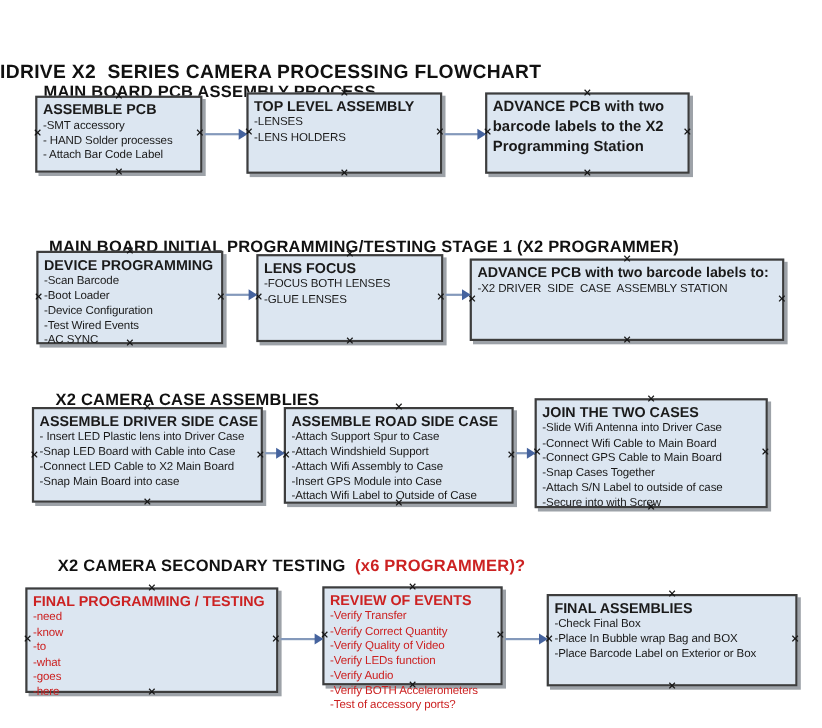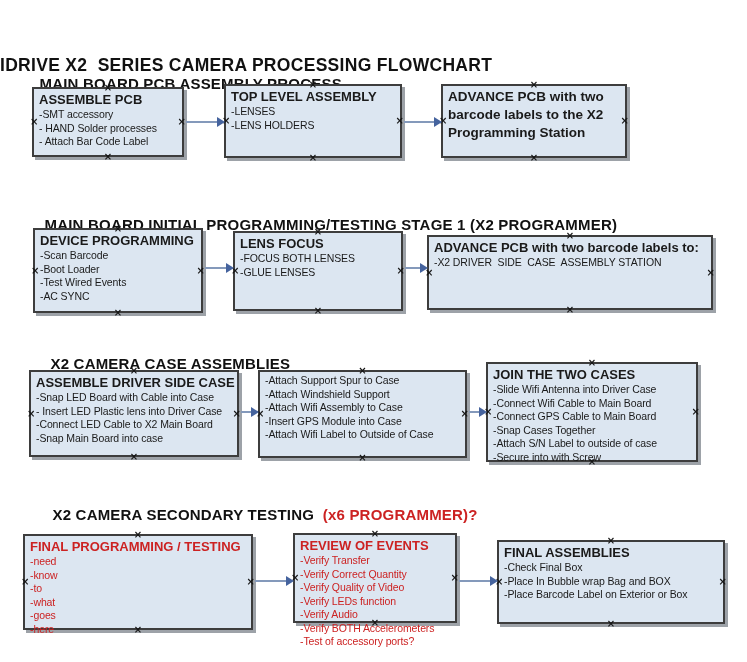--- a/index.html
+++ b/index.html
@@ -87,20 +87,21 @@
       <span class="handle hb" style="color: rgb(21, 21, 21);">×</span>
       <span class="handle hl" style="color: rgb(21, 21, 21);">×</span>
       <span class="handle hr" style="color: rgb(21, 21, 21);">×</span>
     </div>
 
   <div class="box" style="left:33px;top:228px;width:170px;height:85px;">
     <div class="header">DEVICE PROGRAMMING</div>
     <div class="items">
         <div class="item">-Scan Barcode</div>
         <div class="item">-Boot Loader</div>
+        <div class="item">-Device Configuration</div>
         <div class="item">-Test Wired Events</div>
         <div class="item">-AC SYNC</div>
       </div>
   <span class="handle ht" style="color: rgb(21, 21, 21);">×</span>
       <span class="handle hb" style="color: rgb(21, 21, 21);">×</span>
       <span class="handle hl" style="color: rgb(21, 21, 21);">×</span>
       <span class="handle hr" style="color: rgb(21, 21, 21);">×</span>
     </div>
   <div class="box" style="left:233px;top:231px;width:170px;height:80px;">
     <div class="header">LENS FOCUS</div>
@@ -120,31 +121,32 @@
       </div>
   <span class="handle ht" style="color: rgb(21, 21, 21);">×</span>
       <span class="handle hb" style="color: rgb(21, 21, 21);">×</span>
       <span class="handle hl" style="color: rgb(21, 21, 21);">×</span>
       <span class="handle hr" style="color: rgb(21, 21, 21);">×</span>
     </div>
 
   <div class="box" style="left:29px;top:370px;width:210px;height:87px;">
     <div class="header">ASSEMBLE DRIVER SIDE CASE</div>
     <div class="items">
+        <div class="item">- Insert LED Plastic lens into Driver Case</div>
         <div class="item">-Snap LED Board with Cable into Case</div>
-        <div class="item">- Insert LED Plastic lens into Driver Case</div>
         <div class="item">-Connect LED Cable to X2 Main Board</div>
         <div class="item">-Snap Main Board into case</div>
       </div>
   <span class="handle ht" style="color: rgb(21, 21, 21);">×</span>
       <span class="handle hb" style="color: rgb(21, 21, 21);">×</span>
       <span class="handle hl" style="color: rgb(21, 21, 21);">×</span>
       <span class="handle hr" style="color: rgb(21, 21, 21);">×</span>
     </div>
   <div class="box" style="left:258px;top:370px;width:209px;height:88px;">
+    <div class="header">ASSEMBLE ROAD SIDE CASE</div>
     <div class="items">
         <div class="item">-Attach Support Spur to Case</div>
         <div class="item">-Attach Windshield Support</div>
         <div class="item">-Attach Wifi Assembly to Case</div>
         <div class="item">-Insert GPS Module into Case</div>
         <div class="item">-Attach Wifi Label to Outside of Case</div>
       </div>
   <span class="handle ht" style="color: rgb(21, 21, 21);">×</span>
       <span class="handle hb" style="color: rgb(21, 21, 21);">×</span>
       <span class="handle hl" style="color: rgb(21, 21, 21);">×</span>

